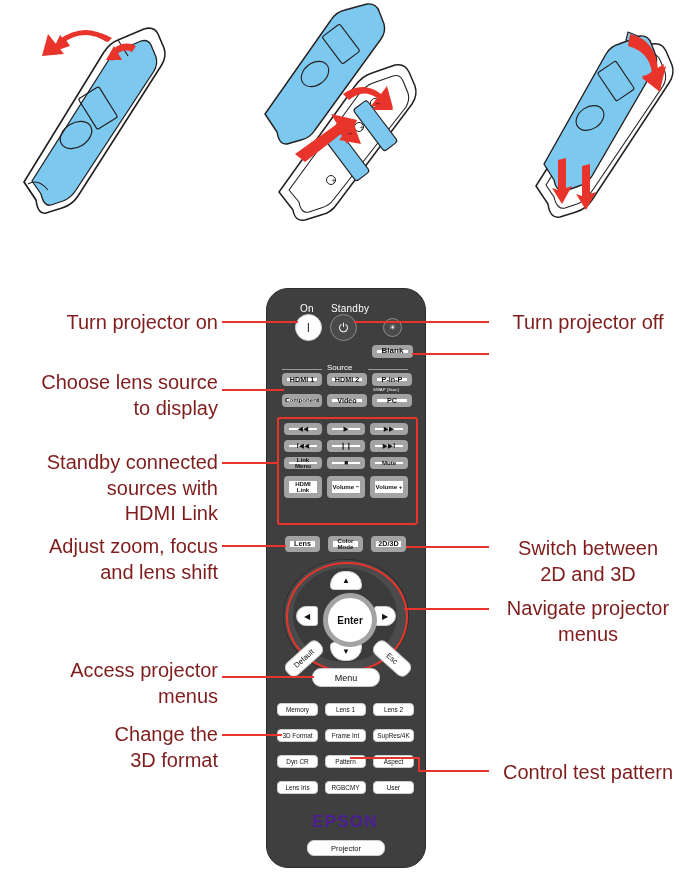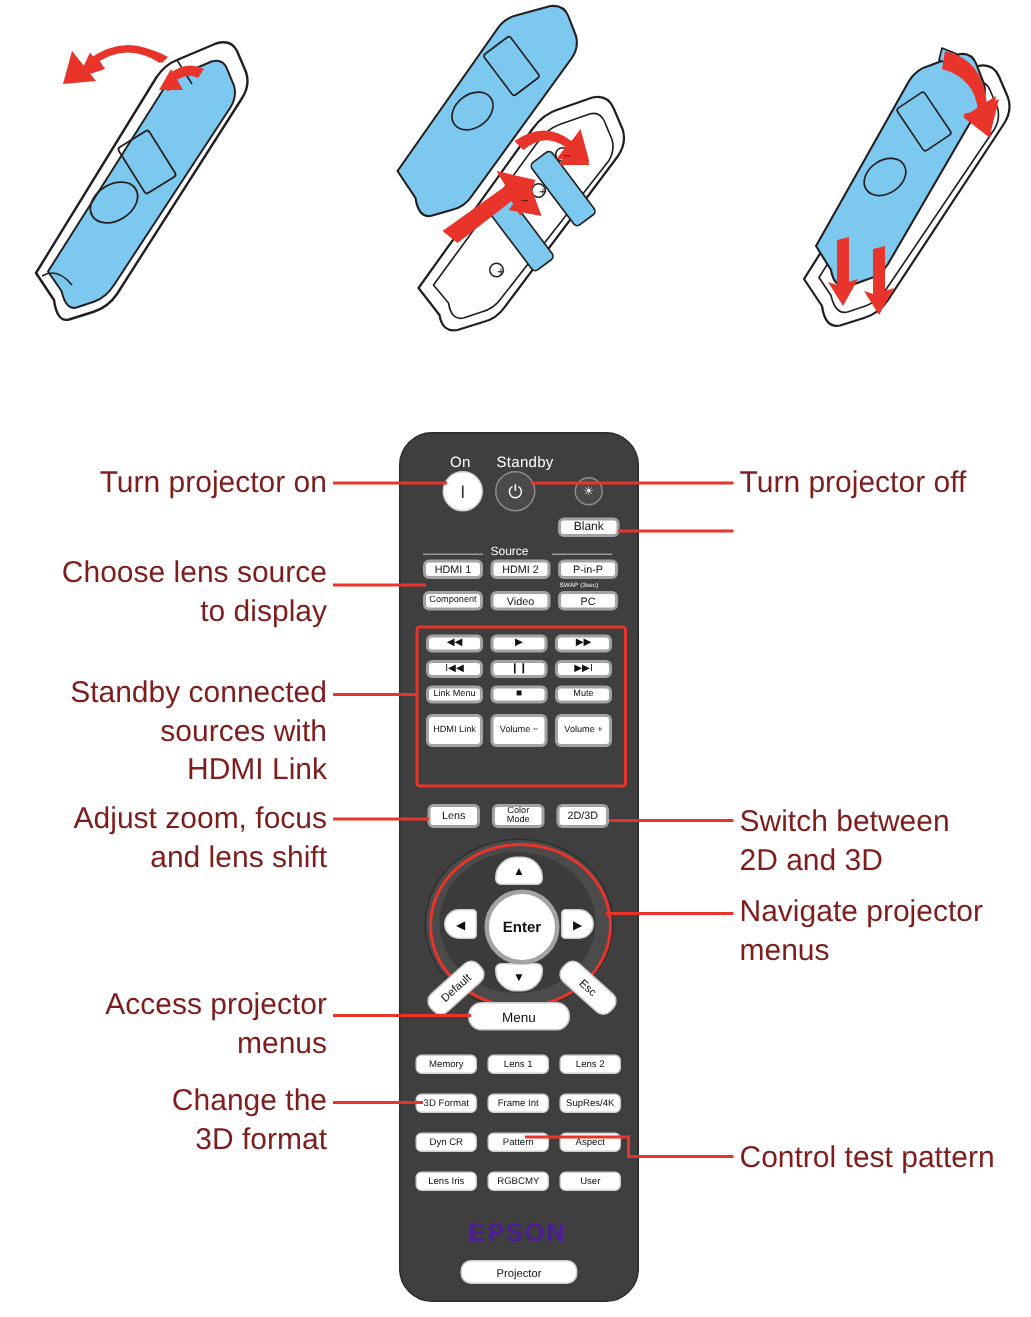--- a/index.html
+++ b/index.html
@@ -12,22 +12,22 @@
   .bat{position:absolute;}
 
   
   #remote-body{position:absolute;left:266px;top:288px;width:158px;height:578px;
        background:#3f3f3f;border-radius:22px;border:1px solid #2c2c2c;}
 
   .lbl{position:absolute;color:#ffffff;font-size:10px;letter-spacing:.2px;}
 
   .btn{position:absolute;background:#ffffff;color:#111;border-radius:4px;
        display:flex;align-items:center;justify-content:center;text-align:center;
-       font-size:8px;line-height:1.02;font-weight:400;box-sizing:border-box;
-       border:2px solid #a3a3a3;}
+       font-size:8px;line-height:1.02;font-weight:700;box-sizing:border-box;
+       border:5px solid #a3a3a3;}
   .btn.two{font-size:7.2px;}
   .btn.sm{font-size:6.8px;}
   .btn.xs{font-size:6.1px;}
 
   .srcline{position:absolute;height:1px;background:#9a9a9a;}
   .srctitle{position:absolute;color:#ffffff;font-size:8px;}
 
   
   .pwr{position:absolute;width:25px;height:25px;border-radius:50%;
        background:#ffffff;border:1px solid #d0d0d0;
@@ -40,21 +40,21 @@
   
   #dpad-wrap{position:absolute;left:283px;top:559px;width:124px;height:112px;}
   .dpad-ring{position:absolute;left:0;top:0;width:124px;height:112px;border-radius:50%;
        background:#4b4b4b;border:1px solid #2e2e2e;}
   .dpad-red{position:absolute;left:3px;top:3px;width:118px;height:106px;
        border-radius:50%;border:2.2px solid #e8342a;}
   .dpad-inner{position:absolute;left:10px;top:9px;width:104px;height:94px;border-radius:50%;
        background:#3b3b3b;}
   .pad{position:absolute;background:#ffffff;border:1px solid #cfcfcf;}
   #enter-btn{position:absolute;left:40px;top:34px;width:44px;height:44px;border-radius:50%;
-       background:#ffffff;border:3px solid #a3a3a3;display:flex;align-items:center;
+       background:#ffffff;border:5px solid #a3a3a3;display:flex;align-items:center;
        justify-content:center;font-size:10px;color:#111;font-weight:600;}
 
   
   #menu-btn{position:absolute;left:312px;top:668px;width:66px;height:17px;
        background:#fff;border:1px solid #c9c9c9;border-radius:9px;
        display:flex;align-items:center;justify-content:center;font-size:9px;color:#111;}
   .angled{position:absolute;width:42px;height:15px;background:#fff;border:1px solid #c9c9c9;
        border-radius:7px;display:flex;align-items:center;justify-content:center;
        font-size:7.5px;color:#111;}
 
@@ -66,21 +66,21 @@
 
   #epson-logo{position:absolute;left:266px;top:812px;width:158px;text-align:center;
        color:#4c1d95;font-size:17px;font-weight:700;letter-spacing:1.2px;}
   #projector-pill{position:absolute;left:307px;top:840px;width:76px;height:14px;
        background:#fff;border-radius:7px;border:1px solid #cfcfcf;
        display:flex;align-items:center;justify-content:center;font-size:7.5px;color:#111;}
 
   
   .callout{position:absolute;font-size:20px;line-height:1.28;color:#7f1d1d;}
   .callout.left{text-align:right;}
-  .callout.right{text-align:left;}
+  .callout.right{text-align:center;}
   .leader{position:absolute;background:#e8342a;height:1.9px;}
   .leader.v{width:1.9px;height:auto;}
 
   .swap{position:absolute;color:#ffffff;font-size:4.2px;letter-spacing:.1px;}
 </style>
 </head>
 <body>
 
 <div class="stage">
 

